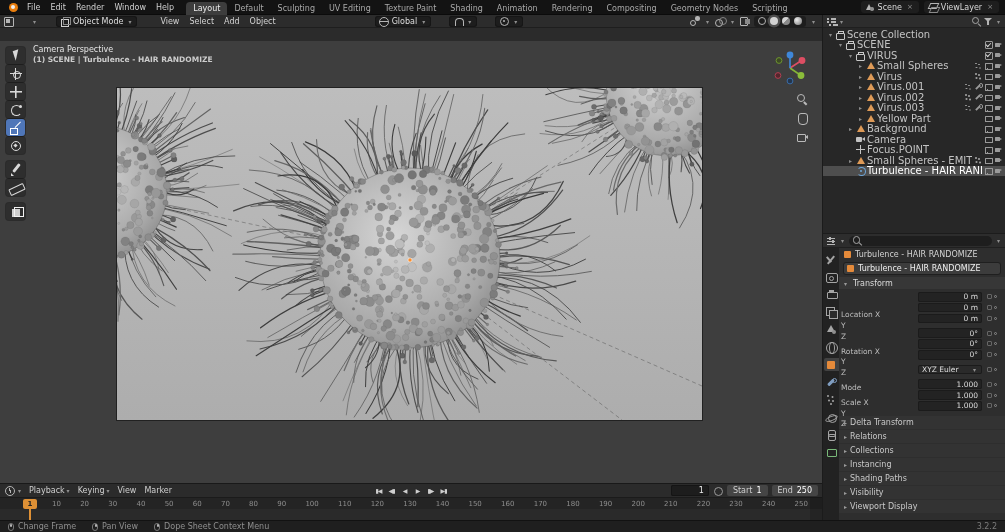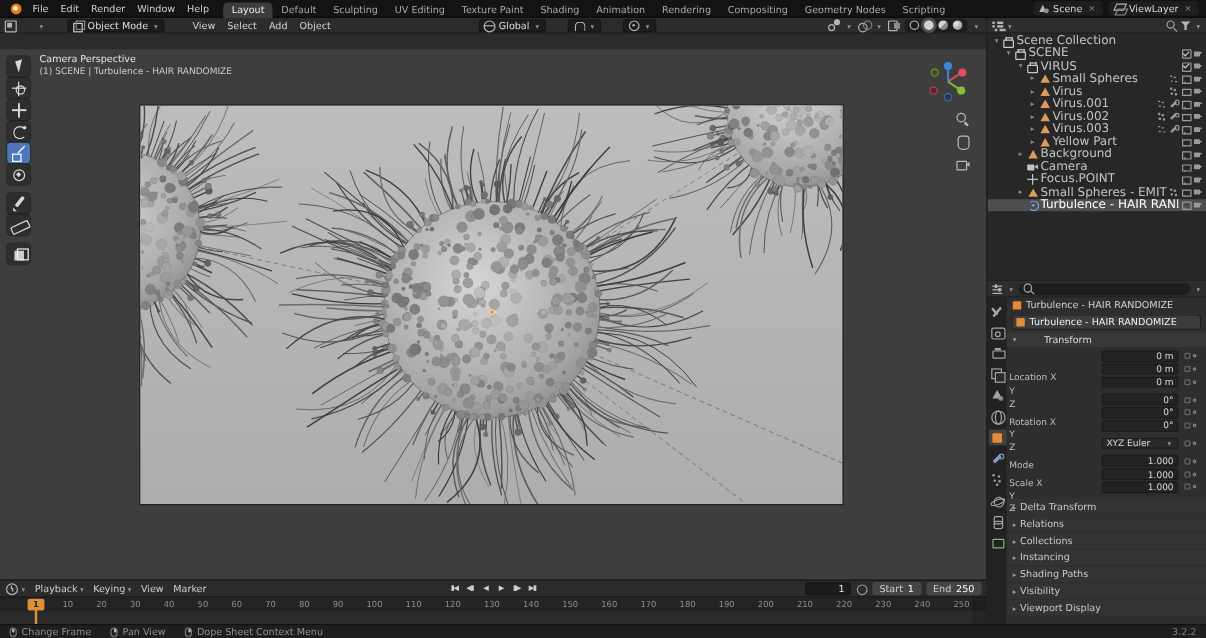--- a/index.html
+++ b/index.html
@@ -67,35 +67,35 @@
         height:11px;padding:0 4px;color:#dedede;white-space:nowrap;}
   .hmenu{padding:0 5px;color:#d2d2d2;}
   .hdr2-right{margin-left:auto;display:flex;align-items:center;gap:4px;padding-right:2px;}
   .shwrap{display:flex;align-items:center;gap:4px;background:#1d1d1d;border-radius:3px;padding:1.5px 4px;}
   .shc{width:8px;height:8px;border-radius:50%;flex:none;}
   .sh-wire{border:1px solid #b0b0b0;}
   .sh-solid{background:#d2d2d2;}
   .sh-material{background:linear-gradient(135deg,#d2d2d2 50%,#8a8a8a 50%);}
   .sh-render{background:radial-gradient(circle at 35% 35%,#ededed,#757575);}
   .shc.on{box-shadow:0 0 0 2.5px #4e4e4e;}
-  .gap170{margin-left:100px;}
+  .gap170{margin-left:76px;}
 
   .hdr3{position:absolute;left:0;top:28px;width:822px;height:13px;background:#373737;border-bottom:1px solid #222;
         display:flex;align-items:center;gap:4px;padding:0 5px;}
   .lbl{color:#9c9c9c;}
   .hdr3 .pill{background:#2a2a2a;box-shadow:inset 0 0 0 1px #202020;}
   .opts{margin-left:auto;}
 
   
   .main{position:absolute;left:0;top:41px;width:822px;height:442px;background:#3e3e3e;overflow:hidden;}
   .camview{position:absolute;left:117px;top:47px;width:585px;height:332px;
            background:linear-gradient(180deg,#bdbdbd,#adadad);box-shadow:0 0 0 1px rgba(10,10,10,.55);}
   .camview svg{position:absolute;left:0;top:0;}
   .ovl1{position:absolute;left:33px;top:4px;color:#e6e6e6;font-size:8px;}
-  .ovl2{position:absolute;left:33px;top:14px;color:#cccccc;font-size:7.5px;}
+  .ovl2{position:absolute;left:33px;top:14px;color:#cccccc;font-size:7.5px;font-weight:bold;}
 
   .toolcol{position:absolute;left:6px;top:6px;display:flex;flex-direction:column;gap:1px;}
   .toolbtn{width:19px;height:17px;background:#2e2e2e;border-radius:3px;display:flex;align-items:center;justify-content:center;
            box-shadow:0 0 0 1px rgba(0,0,0,.3);}
   .toolbtn.active{background:#4f76b8;}
   .toolbtn.sep{margin-top:6px;}
   .tli{width:12px;height:12px;position:relative;}
   .tli::before,.tli::after{content:'';position:absolute;}
   .tli-select-box::before{left:4px;top:0;width:0;height:0;border-left:6px solid #d8d8d8;border-bottom:10px solid transparent;transform:rotate(-18deg);}
   .tli-cursor::before{left:3px;top:3px;width:6px;height:6px;border:1px solid #d8d8d8;border-radius:50%;}
@@ -190,21 +190,21 @@
   .pt-physics::after{left:-1px;top:3.5px;width:11px;height:3px;border:1px solid #a5a5a5;border-radius:50%;transform:rotate(-20deg);}
   .pt-constraints::before{left:2px;top:0;width:5.5px;height:5px;border:1px solid #a5a5a5;border-radius:2px;}
   .pt-constraints::after{left:2px;top:4.5px;width:5.5px;height:5px;border:1px solid #a5a5a5;border-radius:2px;}
   .pt-data::before{left:0.5px;top:1.5px;width:8px;height:6.5px;border:1px solid #79b979;border-radius:1px;}
 
   .prop-body{position:absolute;top:14px;left:16px;right:0;bottom:0;background:#2e2e2e;}
   .crumb{display:flex;align-items:center;gap:4px;height:13px;padding:0 5px;color:#d2d2d2;}
   .osq{width:7px;height:7px;background:#e58a3a;border-radius:1px;flex:none;}
   .namefield{margin:1px 4px 2px 4px;height:13px;background:#3c3c3c;border-radius:3px;display:flex;align-items:center;gap:4px;
              padding:0 4px;box-shadow:inset 0 0 0 1px #1f1f1f;color:#eee;}
-  .panel-hdr{height:12px;display:flex;align-items:center;gap:20px;background:#373737;padding:0 5px;color:#dadada;margin-top:1px;}
+  .panel-hdr{height:12px;display:flex;align-items:center;gap:3px;background:#373737;padding:0 5px;color:#dadada;margin-top:1px;}
   .pexp{font-size:6px;color:#9a9a9a;width:6px;}
   .trows{padding:3px 3px 4px 2px;display:flex;flex-direction:column;gap:1.2px;}
   .trf{display:flex;align-items:center;height:9.6px;}
   .trf.gap{margin-top:4px;}
   .trf .flabel{flex:1;text-align:left;padding-right:5px;color:#bdbdbd;font-size:7.5px;white-space:nowrap;margin-top:36px;}
   .trf .fval{width:64px;height:9.6px;background:#232323;border-radius:2px;color:#dcdcdc;font-size:7.5px;
              display:flex;align-items:center;justify-content:flex-end;padding:0 4px;box-shadow:inset 0 0 0 1px #1b1b1b;text-align:right;}
   .trf.dropdown .fval{justify-content:space-between;background:#2a2a2a;}
   .trf:not(.dropdown) .dd{display:none;}
   .trf .mini{display:flex;gap:2px;width:20px;justify-content:center;align-items:center;flex:none;}

